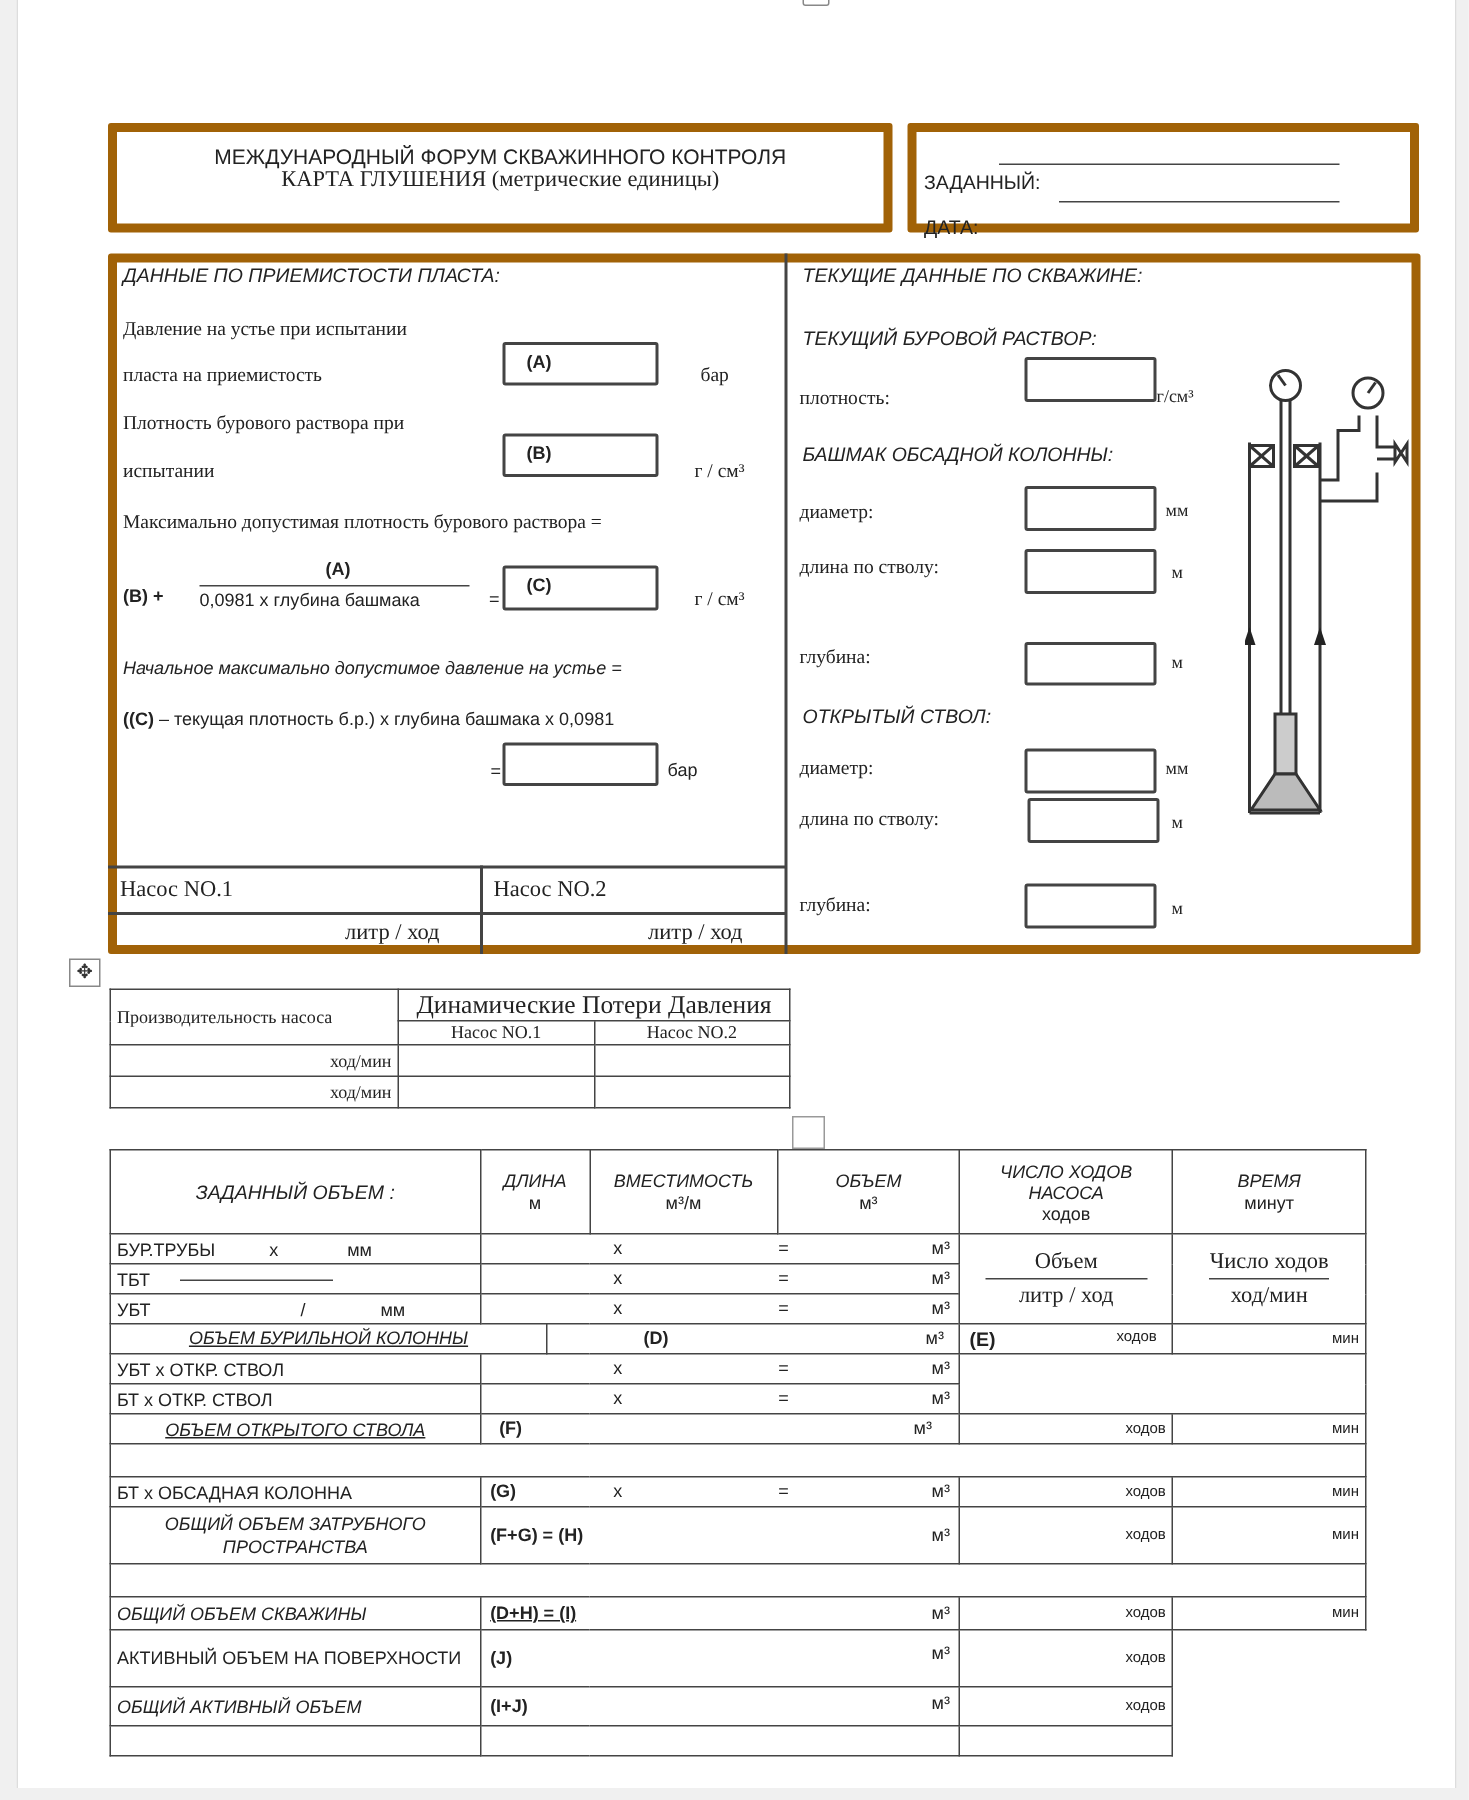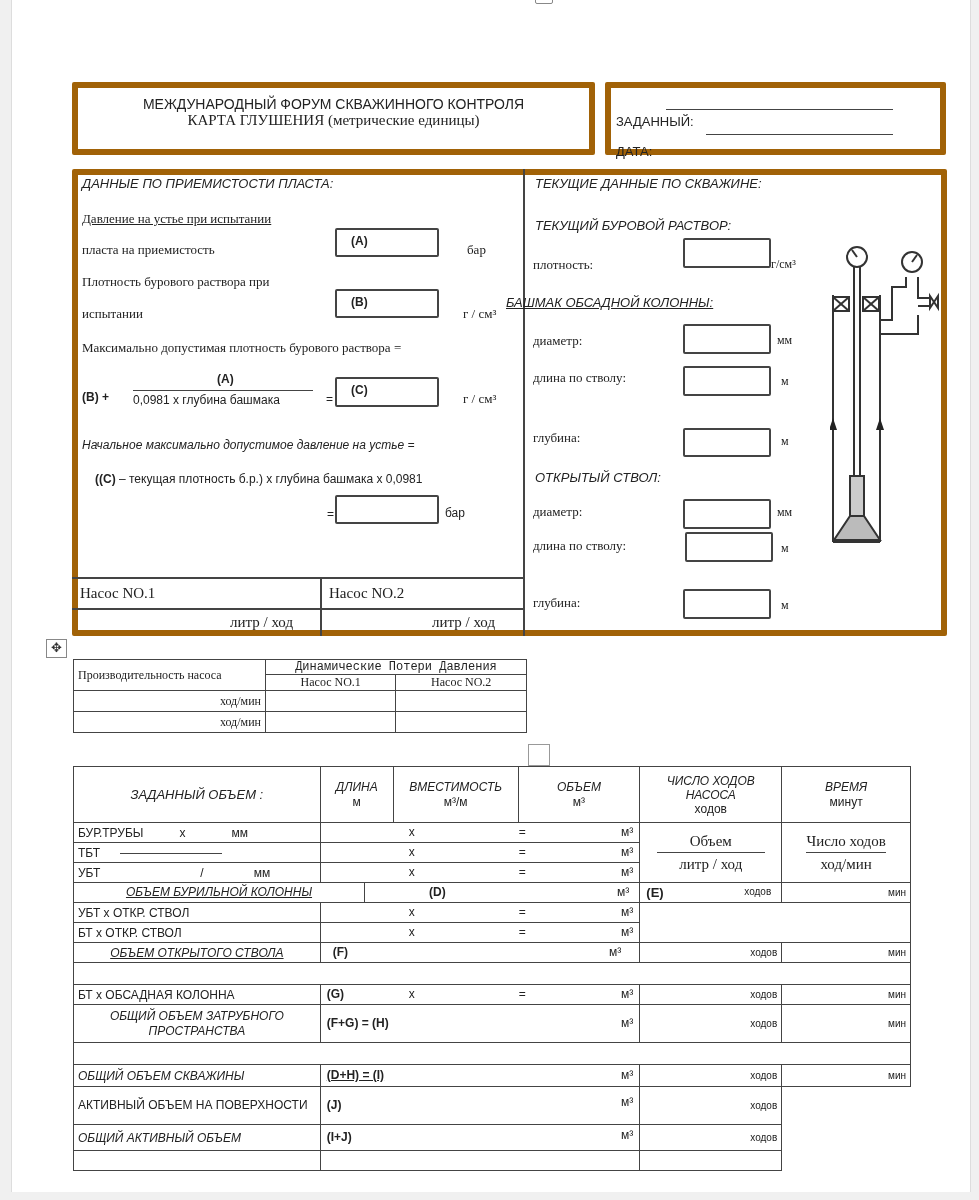--- a/index.html
+++ b/index.html
@@ -47,57 +47,57 @@
   <div class="uline" style="left:95px;top:46px;width:187px;"></div>
 </div>
 
 <div class="box" style="left:72px;top:169px;width:875px;height:467px;"></div>
 <div class="vline" style="left:523px;top:169px;height:467px;"></div>
 <div class="hline" style="left:72px;top:577px;width:452px;"></div>
 <div class="hline" style="left:72px;top:608px;width:452px;"></div>
 <div class="vline" style="left:320px;top:577px;height:59px;"></div>
 
 <div class="abs sans it t13" style="left:82px;top:176px;">ДАННЫЕ ПО ПРИЕМИСТОСТИ ПЛАСТА:</div>
-<div class="abs t13" style="left:82px;top:211px;text-decoration:underline;">Давление на устье при испытании</div>
+<div class="abs t13" style="left:82px;top:211px;">Давление на устье при испытании</div>
 <div class="abs t13" style="left:82px;top:242px;">пласта на приемистость</div>
 <div class="inbox" style="left:335px;top:228px;width:104px;height:29px;">(A)</div>
 <div class="abs t13" style="left:467px;top:242px;">бар</div>
 
 <div class="abs t13" style="left:82px;top:274px;">Плотность бурового раствора при</div>
 <div class="abs t13" style="left:82px;top:306px;">испытании</div>
 <div class="inbox" style="left:335px;top:289px;width:104px;height:29px;">(B)</div>
 <div class="abs t13" style="left:463px;top:306px;">г / см³</div>
 
 <div class="abs t13" style="left:82px;top:340px;">Максимально допустимая плотность бурового раствора =</div>
 <div class="abs sans bold t12" style="left:217px;top:372px;">(A)</div>
 <div class="abs sans bold t12" style="left:82px;top:390px;">(B)  +</div>
 <div class="hline" style="left:133px;top:390px;width:180px;border-top-width:1.5px;"></div>
 <div class="abs sans t12" style="left:133px;top:393px;">0,0981 х  глубина башмака</div>
 <div class="abs sans t12" style="left:326px;top:392px;">=</div>
 <div class="inbox" style="left:335px;top:377px;width:104px;height:30px;">(C)</div>
 <div class="abs t13" style="left:463px;top:391px;">г / см³</div>
 
 <div class="abs sans it t12" style="left:82px;top:438px;">Начальное максимально допустимое давление на устье =</div>
-<div class="abs sans t12" style="left:82px;top:472px;margin-left:13px;"><span class="bold">((C)</span><span> – текущая плотность б.р.) х глубина башмака  х  0,0981</span></div>
+<div class="abs sans t12" style="left:82px;top:472px;"><span class="bold">((C)</span><span> – текущая плотность б.р.) х глубина башмака  х  0,0981</span></div>
 <div class="abs sans t12" style="left:327px;top:507px;">=</div>
 <div class="inbox" style="left:335px;top:495px;width:104px;height:29px;"></div>
 <div class="abs sans t12" style="left:445px;top:506px;">бар</div>
 
 <div class="abs t15" style="left:80px;top:585px;">Насос NO.1</div>
 <div class="abs t15" style="left:329px;top:585px;">Насос NO.2</div>
 <div class="abs t15" style="left:230px;top:614px;">литр / ход</div>
 <div class="abs t15" style="left:432px;top:614px;">литр / ход</div>
 
 <div class="abs sans it t13" style="left:535px;top:176px;">ТЕКУЩИЕ ДАННЫЕ ПО СКВАЖИНЕ:</div>
 <div class="abs sans it t13" style="left:535px;top:218px;">ТЕКУЩИЙ БУРОВОЙ РАСТВОР:</div>
 <div class="abs t13" style="left:533px;top:257px;">плотность:</div>
 <div class="inbox" style="left:683px;top:238px;width:88px;height:30px;"></div>
 <div class="abs t12" style="left:771px;top:257px;">г/см³</div>
 
-<div class="abs sans it t13" style="left:506px;top:295px;text-decoration:underline;">БАШМАК ОБСАДНОЙ КОЛОННЫ:</div>
+<div class="abs sans it t13" style="left:535px;top:295px;">БАШМАК ОБСАДНОЙ КОЛОННЫ:</div>
 <div class="abs t13" style="left:533px;top:333px;">диаметр:</div>
 <div class="inbox" style="left:683px;top:324px;width:88px;height:30px;"></div>
 <div class="abs t12" style="left:777px;top:333px;">мм</div>
 <div class="abs t13" style="left:533px;top:370px;">длина по стволу:</div>
 <div class="inbox" style="left:683px;top:366px;width:88px;height:30px;"></div>
 <div class="abs t12" style="left:781px;top:374px;">м</div>
 <div class="abs t13" style="left:533px;top:430px;">глубина:</div>
 <div class="inbox" style="left:683px;top:428px;width:88px;height:29px;"></div>
 <div class="abs t12" style="left:781px;top:434px;">м</div>
 
@@ -143,21 +143,21 @@
 
   <rect x="20" y="236" width="14" height="40" fill="#ccc" stroke="#333" stroke-width="2"></rect>
   <polygon points="20,276 34,276 50,300 4,300" fill="#bbb" stroke="#333" stroke-width="2"></polygon>
 </svg>
 
 <div class="move-icon">✥</div>
 <table class="t2 abs" style="left:73px;top:659px;width:454px;">
   <tbody>
       <tr>
     <td rowspan="2" style="width:192px;font-size:12px;line-height:15px;">Производительность насоса</td>
-    <td colspan="2" class="c" style="font-size:12px;height:14px;font-family:Liberation Mono, monospace;">Динамические  Потери  Давления</td>
+    <td colspan="2" class="c" style="font-size:17px;height:14px;">Динамические  Потери  Давления</td>
   </tr>
   <tr>
     <td class="c" style="font-size:12px;height:14px;">Насос NO.1</td>
     <td class="c" style="font-size:12px;height:14px;">Насос NO.2</td>
   </tr>
   <tr>
     <td class="r" style="font-size:12px;">ход/мин</td>
     <td></td>
     <td></td>
   </tr>

